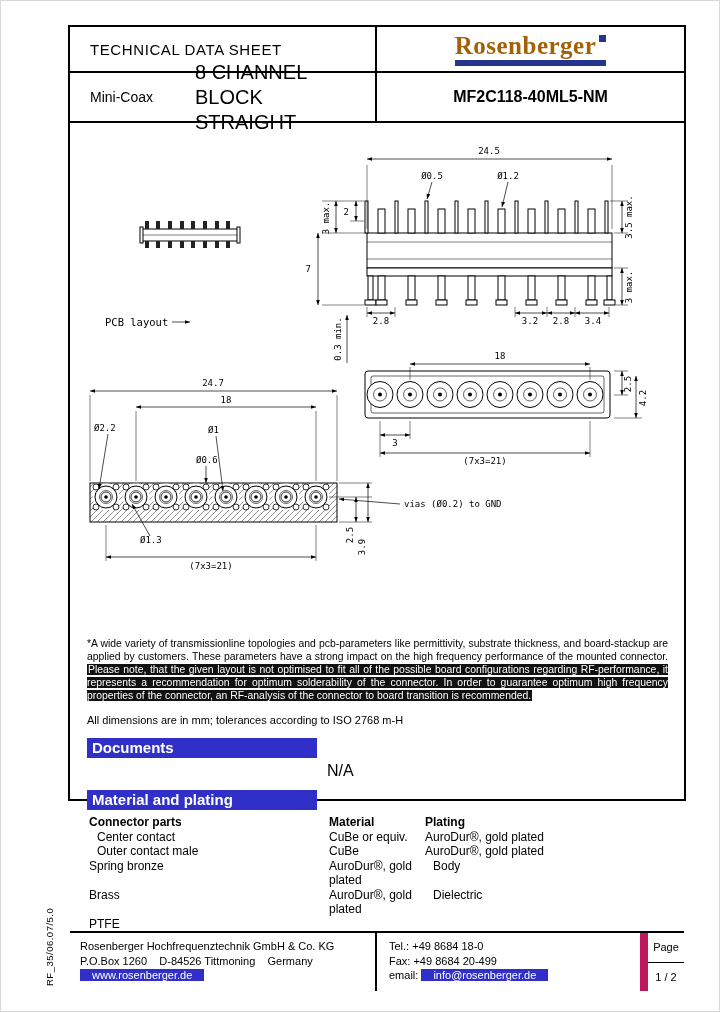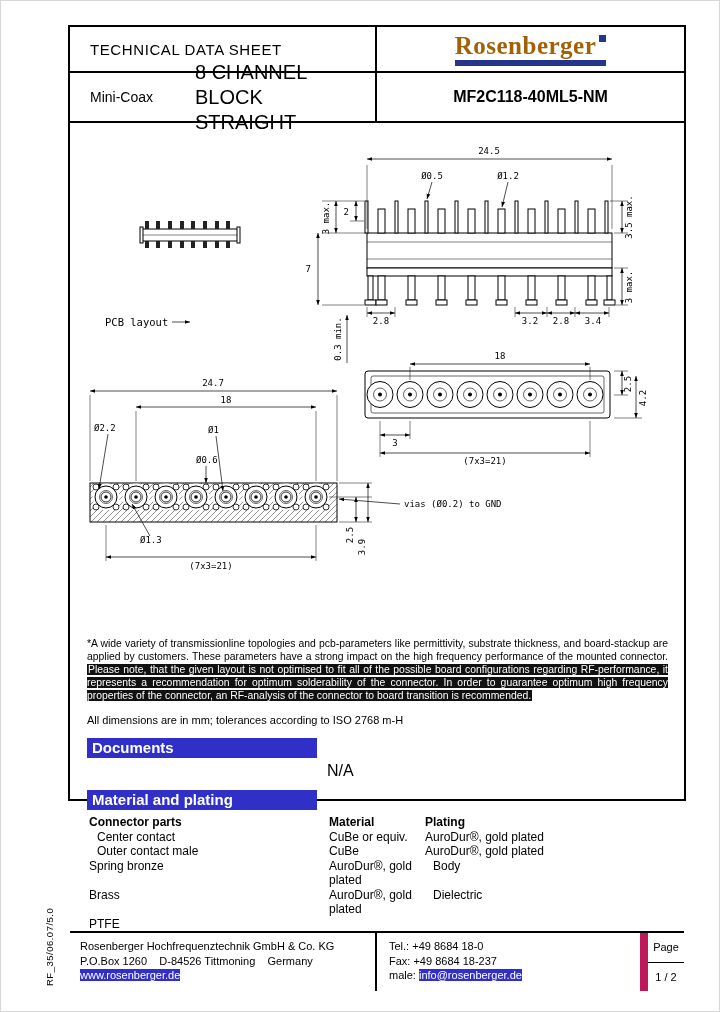--- a/index.html
+++ b/index.html
@@ -56,21 +56,21 @@
   .mat-table { margin: 5px 0 0 19px; display: grid; grid-template-columns: 240px 96px auto; font-size: 12px; line-height: 14.5px; }
   .mat-table .h { font-weight: bold; }
   .mat-table .c1 { padding-left: 8px; }
   
   .foot { margin-top: auto; border-top: 2px solid #000; height: 60px; display: flex; font-size: 11px; flex: 0 0 auto; }
   .f-left { flex: 0 0 305px; padding: 6px 0 0 10px; line-height: 14.5px; }
   .f-mid  { flex: 0 0 265px; border-left: 2px solid #000; padding: 6px 0 0 12px; line-height: 14.5px; }
   .f-right{ flex: 1; border-left: 8px solid #be185d; display: flex; flex-direction: column; }
   .pg { flex: 1; display: flex; align-items: center; justify-content: center; border-bottom: 1.5px solid #000; }
   .pnum { flex: 1; display: flex; align-items: center; justify-content: center; }
-  .lnk { background: #3030c8; color: #fff; padding: 0 0; text-decoration: none; text-align: right; }
+  .lnk { background: #3030c8; color: #fff; padding: 0 12px; text-decoration: none; text-align: right; }
   .pre { white-space: pre-wrap; }
   .side-code { position: absolute; left: 44px; top: 986px; transform: rotate(-90deg); transform-origin: 0 0; font-size: 9.5px; letter-spacing: .5px; white-space: nowrap; }
 </style>
 </head>
 <body>
 
 <div class="sheet">
 
   <div class="hrow1">
     <div class="title-cell">TECHNICAL DATA SHEET</div>
@@ -423,22 +423,22 @@
   </div>
 
   <div class="foot">
     <div class="f-left">
       <div>Rosenberger Hochfrequenztechnik GmbH &amp; Co. KG</div>
       <div class="pre">P.O.Box 1260    D-84526 Tittmoning    Germany</div>
       <div><a href="#" class="lnk">www.rosenberger.de</a></div>
     </div>
     <div class="f-mid">
       <div>Tel.: +49 8684 18-0</div>
-      <div>Fax: +49 8684 18-237</div>
-      <div><span>male:</span> <a href="#" class="lnk">info@rosenberger.de</a></div>
+      <div>Fax: +49 8684 20-499</div>
+      <div><span>email:</span> <a href="#" class="lnk">info@rosenberger.de</a></div>
     </div>
     <div class="f-right">
       <div class="pg">Page</div>
       <div class="pnum">1 / 2</div>
     </div>
   </div>
 
 </div>
 
 <div class="side-code">RF_35/06.07/5.0</div>

